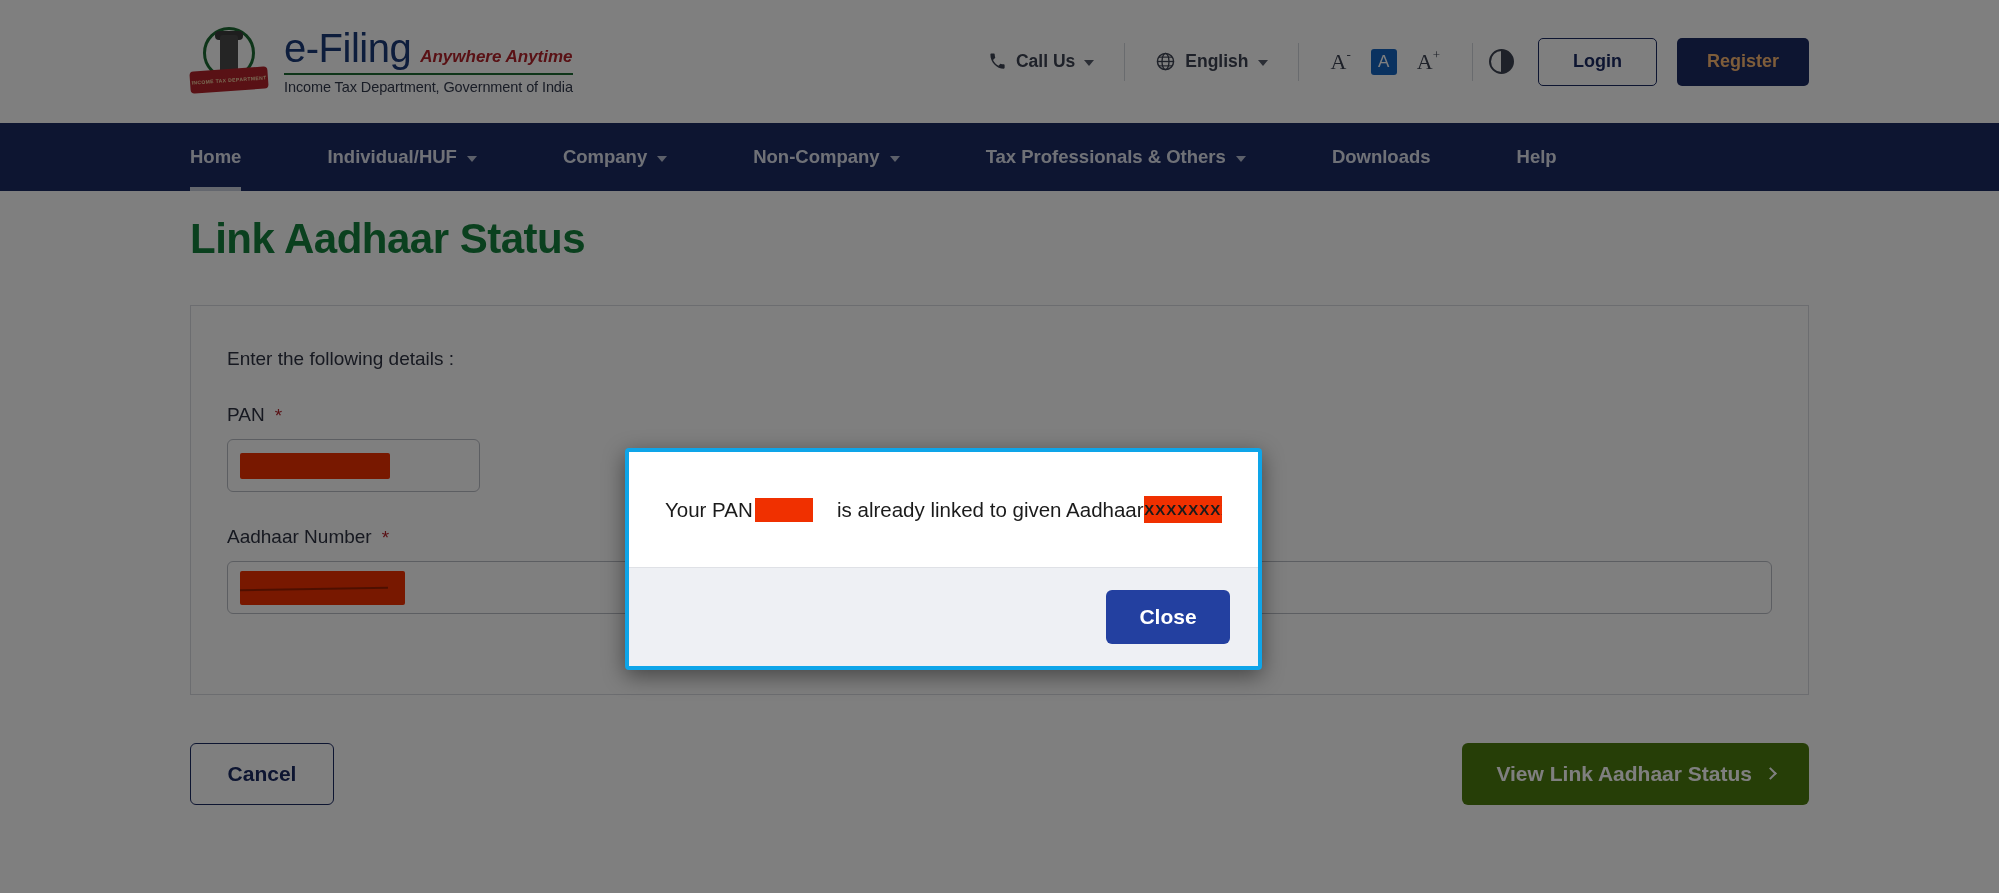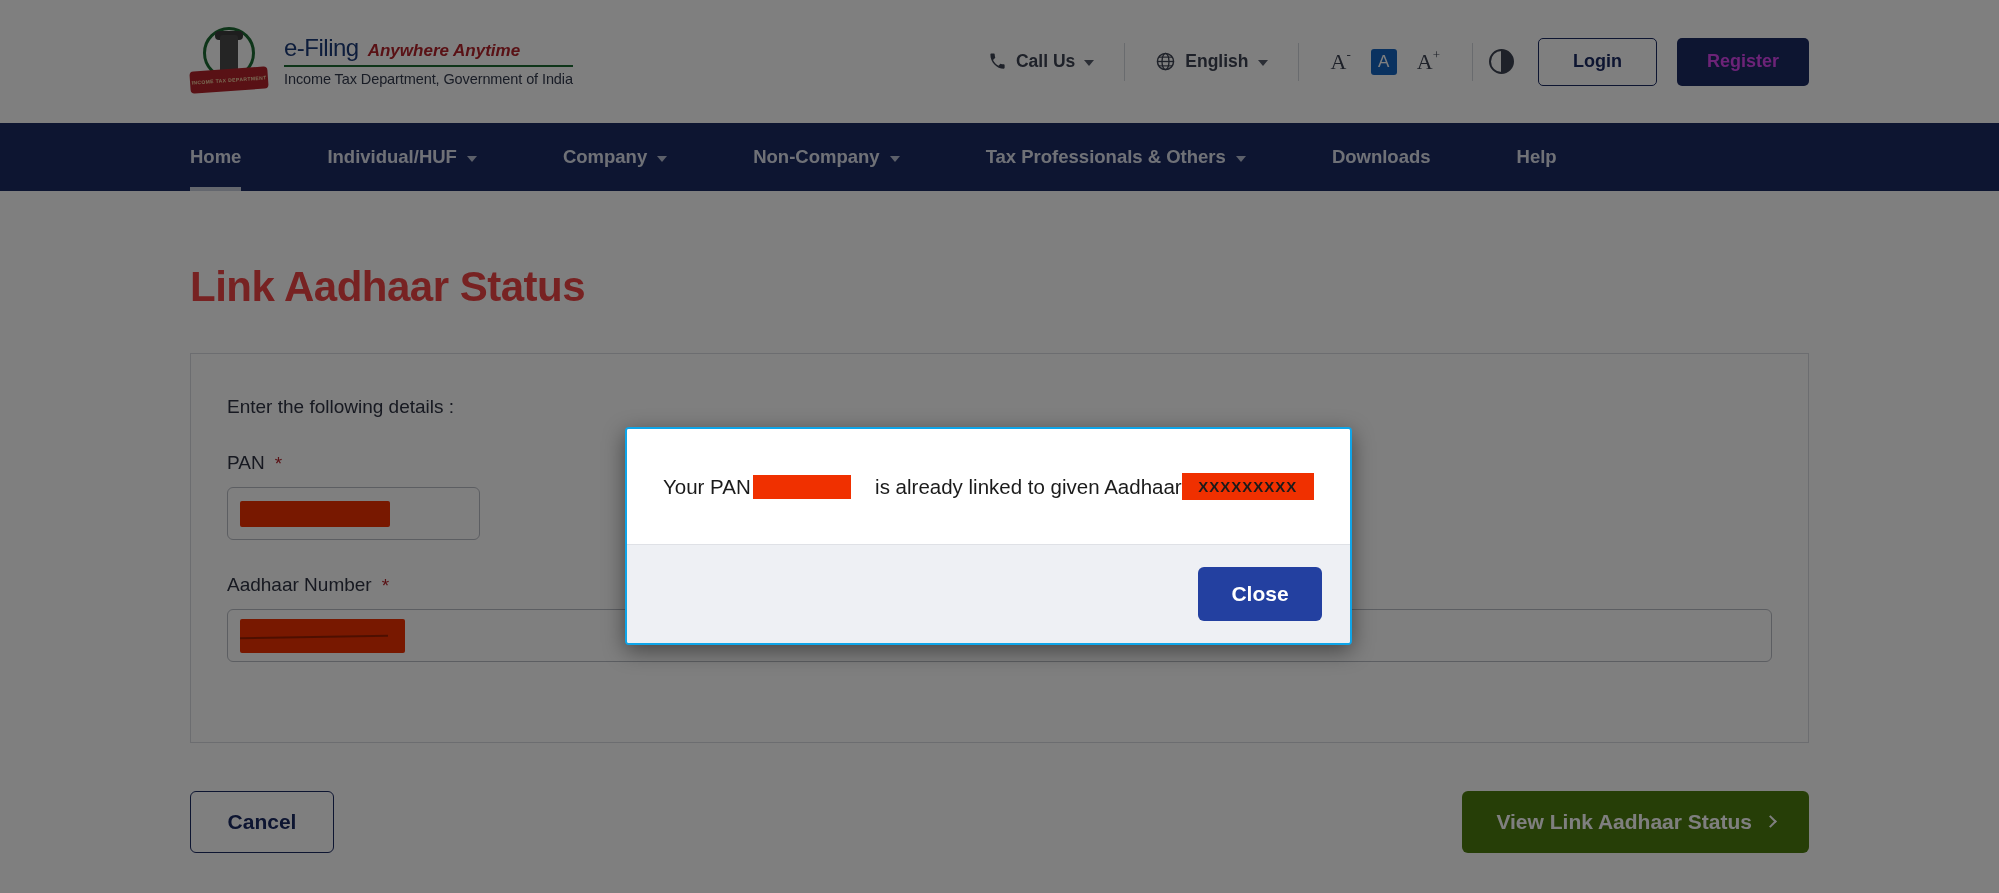--- a/index.html
+++ b/index.html
@@ -75,21 +75,21 @@
     display: flex; align-items: center; justify-content: center;
   }
   .emblem .ribbon span {
     font-size: 5px; color: #f2d8a8; letter-spacing: .4px;
     white-space: nowrap; font-weight: bold;
   }
 
   .brandtext { display: flex; flex-direction: column; }
   .brandline1 { display: flex; align-items: baseline; gap: 9px; }
   .efiling {
-    font-size: 24px; font-weight: normal; color: #1b3a78;
+    font-size: 40px; font-weight: normal; color: #1b3a78;
     letter-spacing: -0.5px; line-height: 1;
   }
   .tagline {
     font-size: 17px; font-style: italic; font-weight: bold;
     color: #b3232b; line-height: 1;
   }
   .greenrule { height: 2px; background: #1c6b33; margin: 5px 0 4px 0; width: 100%; }
   .deptline { font-size: 14.5px; color: #333a4d; letter-spacing: -0.1px; }
 
   .header-right {
@@ -131,21 +131,21 @@
     cursor: pointer;
   }
 
   .btn-login {
     border: 1.5px solid #1b2a63; color: #1b2a63; background: #ffffff;
     font-size: 18px; font-weight: bold; border-radius: 5px;
     padding: 0 34px; height: 48px; display: flex; align-items: center;
     cursor: pointer; margin-left: 24px;
   }
   .btn-register {
-    background: #1b2a63; color: #d946ef; border: none;
+    background: #1b2a63; color: #fdba74; border: none;
     font-size: 18px; font-weight: bold; border-radius: 5px;
     padding: 0 30px; height: 48px; display: flex; align-items: center;
     cursor: pointer; margin-left: 20px; text-align: right;
   }
 
   
   .nav {
     height: 68px;
     background: #1b2a63;
     display: flex; align-items: stretch;
@@ -171,22 +171,22 @@
   }
   .nav-spacer { width: 32px; }
 
   
   .main {
     background: #ffffff;
     padding: 0 190px;
     height: 706px;
   }
   .page-title {
-    font-size: 42px; font-weight: bold; color: #ef4444;
-    padding-top: 64px; letter-spacing: -0.5px; margin-top: 8px;
+    font-size: 42px; font-weight: bold; color: #15803d;
+    padding-top: 24px; letter-spacing: -0.5px;
   }
 
   .card {
     margin-top: 42px;
     border: 1px solid #d9dbe0;
     border-radius: 0;
     padding: 42px 36px 40px 36px;
     height: 390px;
   }
   .card-intro { font-size: 19px; color: #2e3342; }
@@ -254,24 +254,24 @@
     width: 9px; height: 9px;
     border-right: 2.5px solid #ffffff;
     border-top: 2.5px solid #ffffff;
     transform: rotate(45deg);
     margin-bottom: 1px;
   }
 
   
   .modal {
     position: absolute;
-    left: 625px; top: 427px;
-    width: 727px;
+    left: 625px; top: 448px;
+    width: 637px;
     z-index: 100;
-    border: 2px solid #0ea5e9;
+    border: 4px solid #0ea5e9;
     border-radius: 4px;
     box-shadow: 0 6px 22px rgba(0,0,0,0.45);
     overflow: hidden;
     background: #ffffff;
   }
   .modal-body {
     background: #ffffff;
     padding: 44px 36px 44px 36px;
     display: flex; align-items: center; gap: 0;
     font-size: 20.5px; color: #1b1b1b;

